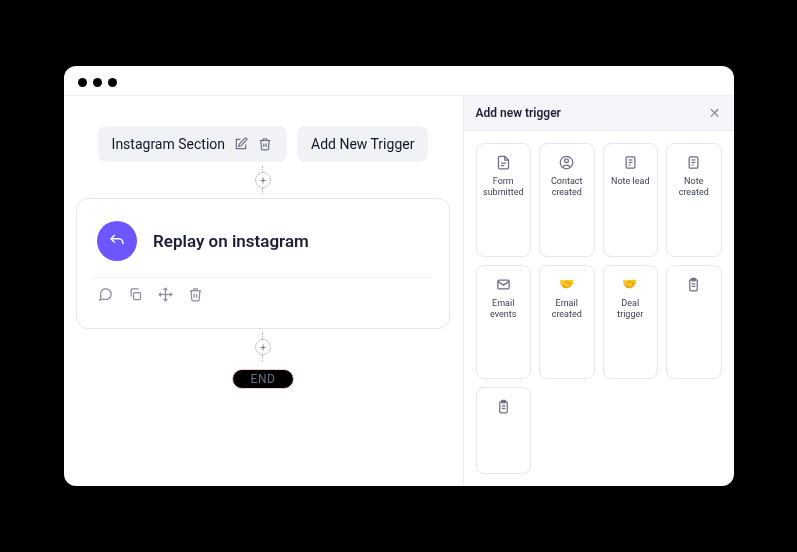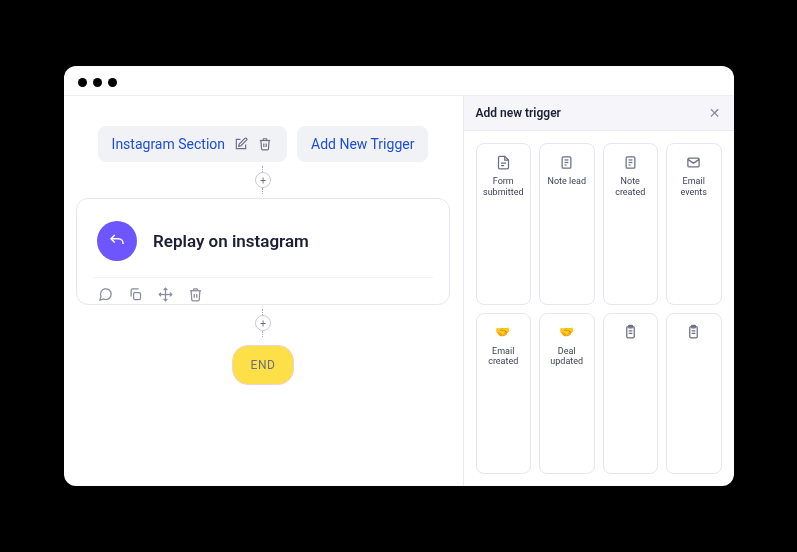--- a/index.html
+++ b/index.html
@@ -54,21 +54,21 @@
     align-items: center;
   }
   .chip {
     background: #f1f2f6;
     border-radius: 8px;
     padding: 10px 14px;
     display: flex;
     align-items: center;
     gap: 8px;
     font-size: 14px;
-    color: #1d4ed8;
+    color: #0f172a;
     cursor: pointer;
   }
   .chip .label { }
   .icon-btn {
     display: inline-flex;
     align-items: center;
     justify-content: center;
     width: 16px;
     height: 16px;
     color: #6b6e85;
@@ -94,21 +94,21 @@
     justify-content: center;
     font-size: 10px;
     color: #6b6e85;
     background: #fff;
     cursor: pointer;
   }
   .step-card {
     width: 340px;
     border: 1px solid #e6e6ef;
     border-radius: 12px;
-    padding: 18px 16px 2px;
+    padding: 18px 16px 26px;
     background: #fff;
   }
   .step-card-main {
     display: flex;
     align-items: center;
     gap: 16px;
     padding: 4px 4px 16px;
   }
   .step-icon {
     width: 40px;
@@ -134,23 +134,23 @@
   .step-toolbar .tool {
     color: #8a8c9e;
     width: 16px;
     height: 16px;
     display: inline-flex;
     align-items: center;
     justify-content: center;
     cursor: pointer;
   }
   .end-chip {
-    padding: 12px 18px;
+    padding: 2px 18px;
     border: 1px solid #f1d2d2;
-    background: #fde047;
+    background: #000000;
     border-radius: 16px;
     font-size: 12px;
     color: #6b6e85;
     letter-spacing: 0.5px;
     margin-top: 4px;
   }
   .side-panel {
     width: 270px;
     border-left: 1px solid #eaeaf0;
     display: flex;
@@ -329,20 +329,30 @@
                 <polyline points="14 2 14 8 20 8"></polyline>
                 <line x1="8" y1="13" x2="16" y2="13"></line>
                 <line x1="8" y1="17" x2="13" y2="17"></line>
               </svg>
             </span>
             <span class="t-label">Form submitted</span>
           </div>
           <div class="trigger-card">
             <span class="t-icon">
               <svg width="15" height="15" viewBox="0 0 24 24" fill="none" stroke="currentColor" stroke-width="2">
+                <circle cx="12" cy="12" r="10"></circle>
+                <circle cx="12" cy="9" r="3"></circle>
+                <path d="M6 20c1-3 4-4 6-4s5 1 6 4"></path>
+              </svg>
+            </span>
+            <span class="t-label">Contact created</span>
+          </div>
+          <div class="trigger-card">
+            <span class="t-icon">
+              <svg width="15" height="15" viewBox="0 0 24 24" fill="none" stroke="currentColor" stroke-width="2">
                 <rect x="5" y="3" width="14" height="18" rx="2"></rect>
                 <line x1="9" y1="8" x2="15" y2="8"></line>
                 <line x1="9" y1="12" x2="15" y2="12"></line>
                 <line x1="9" y1="16" x2="12" y2="16"></line>
               </svg>
             </span>
             <span class="t-label">Note lead</span>
           </div>
           <div class="trigger-card">
             <span class="t-icon">
@@ -367,21 +377,21 @@
           <div class="trigger-card">
             <span class="t-icon">
               <span class="handshake">🤝</span>
             </span>
             <span class="t-label">Email created</span>
           </div>
           <div class="trigger-card">
             <span class="t-icon">
               <span class="handshake">🤝</span>
             </span>
-            <span class="t-label">Deal updated</span>
+            <span class="t-label">Deal trigger</span>
           </div>
           <div class="trigger-card">
             <span class="t-icon">
               <svg width="15" height="15" viewBox="0 0 24 24" fill="none" stroke="currentColor" stroke-width="2">
                 <rect x="6" y="4" width="12" height="18" rx="2"></rect>
                 <rect x="9" y="2" width="6" height="4" rx="1"></rect>
                 <line x1="9" y1="11" x2="15" y2="11"></line>
                 <line x1="9" y1="15" x2="15" y2="15"></line>
               </svg>
             </span>

